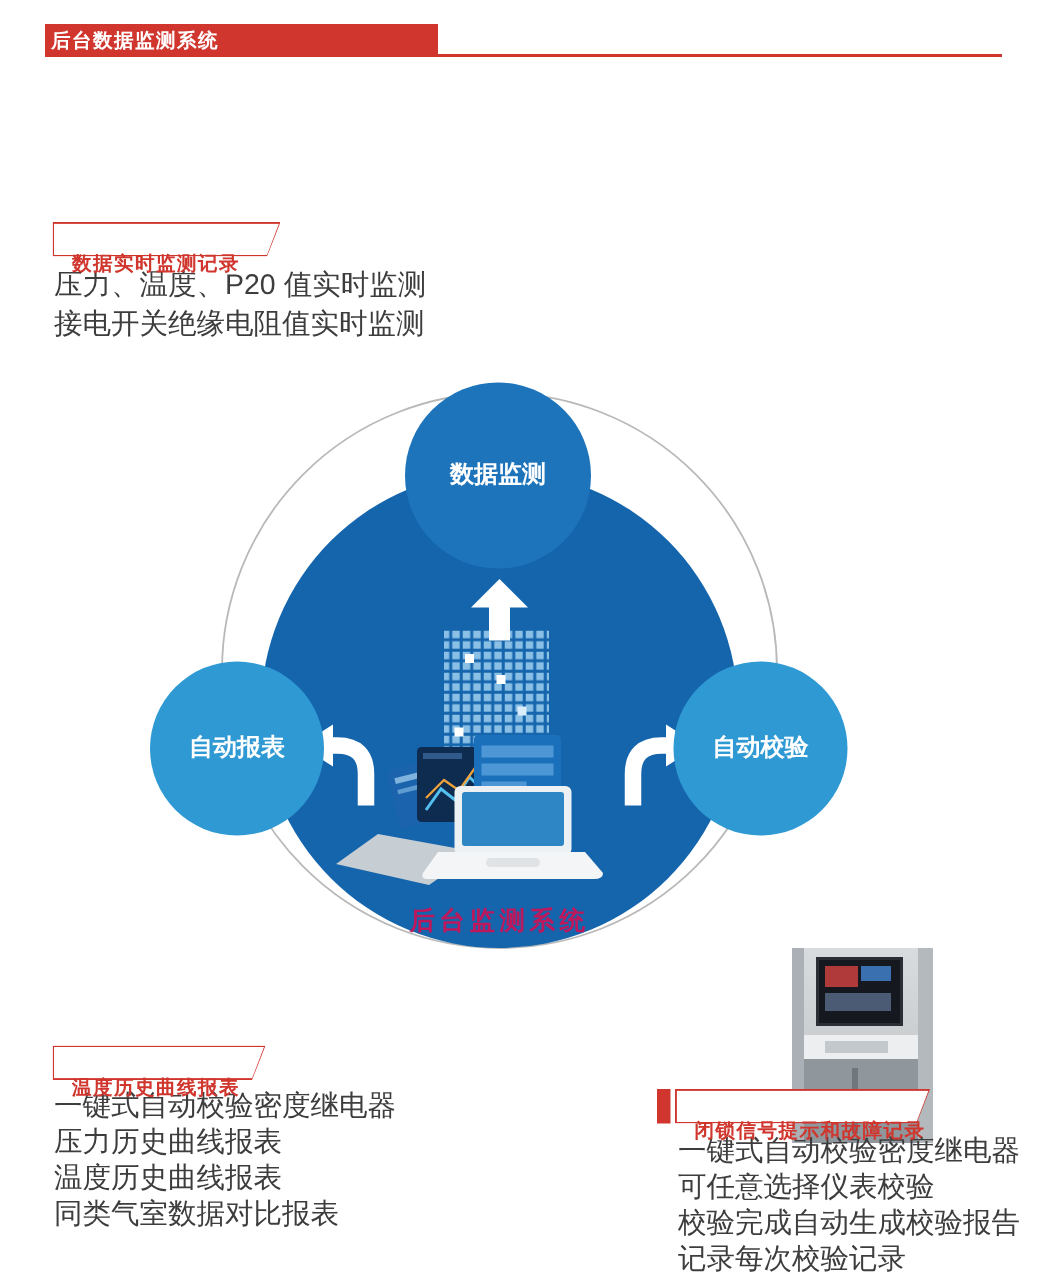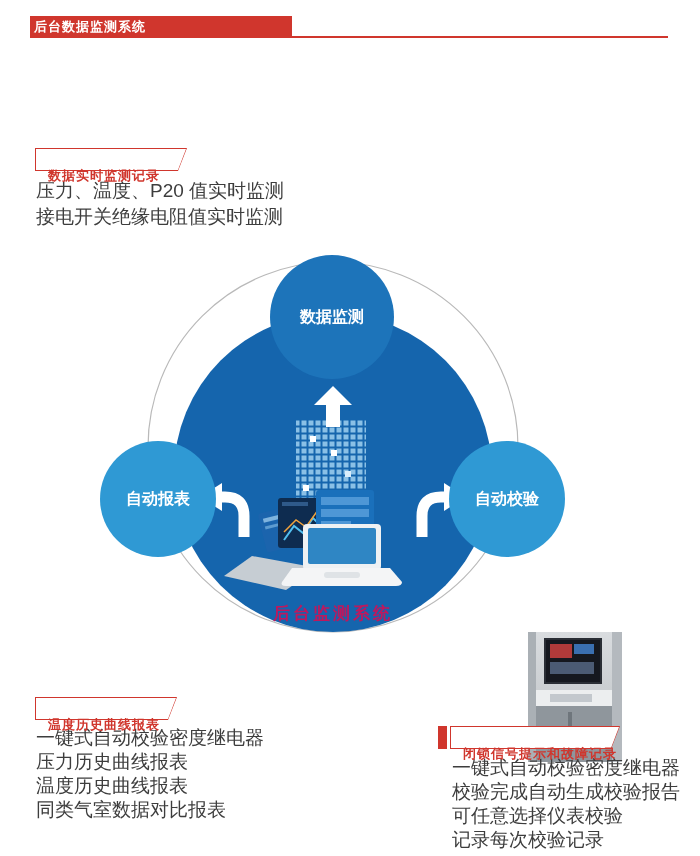--- a/index.html
+++ b/index.html
@@ -194,16 +194,16 @@
 
 <div class="abs tag" style="left:450px;top:726px;width:170px;">
   <div class="tag-prebar"></div>
   <div class="tag-shape">
     <div class="tag-shape-inner"></div>
   </div>
   <div class="tag-label">闭锁信号提示和故障记录</div>
 </div>
 <div class="abs list tight" style="left:452px;top:756px;">
   <div class="line">一键式自动校验密度继电器</div>
+  <div class="line">可任意选择仪表校验</div>
   <div class="line">校验完成自动生成校验报告</div>
-  <div class="line">可任意选择仪表校验</div>
   <div class="line">记录每次校验记录</div>
 </div>
 
 </body></html>

